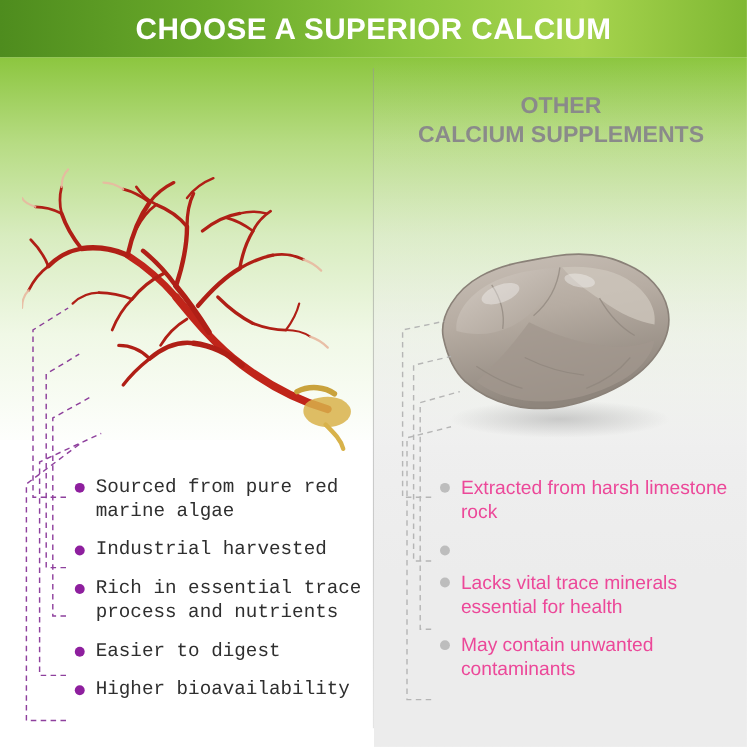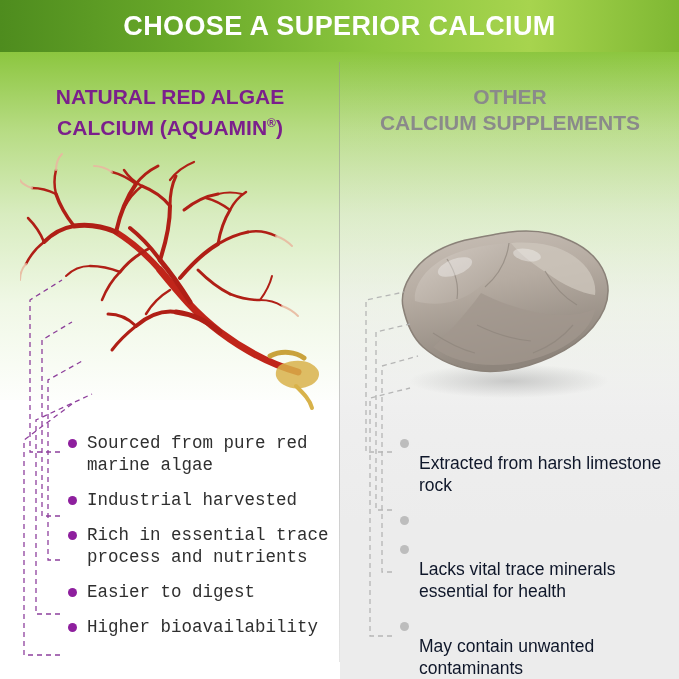--- a/index.html
+++ b/index.html
@@ -131,21 +131,21 @@
     margin-top: 7px;
     margin-right: 10px;
   }
   .dot.purple { background: #8e1f9e; }
   .dot.grey { background: #bdbdbd; }
   .btext {
     font-size: 17.5px;
     line-height: 22px;
   }
   .btext.purple-col { color: #2f2f2f; font-family: Liberation Mono, monospace; }
-  .btext.grey-col { color: #0f172a; margin-top: 20px; }
+  .btext.grey-col { color: #ec4899; }
 
   
   .connectors {
     position: absolute;
     left: 0; top: 0;
     width: 679px;
     height: 679px;
     pointer-events: none;
   }
 </style>
@@ -156,24 +156,20 @@
 
   <div class="bg-green"></div>
   <div class="bg-white"></div>
   <div class="right-panel"></div>
   <div class="divider"></div>
 
   <div class="header">
     <div class="header-title">Choose a Superior Calcium</div>
   </div>
 
-  <div class="col-title left">
-    <span class="line">Natural Red Algae</span>
-    <span class="line"><span>Calcium (Aquamin</span><span class="sup">®</span><span>)</span></span>
-  </div>
 
   <div class="col-title right">
     <span class="line">Other</span>
     <span class="line">Calcium Supplements</span>
   </div>
 
   <div class="algae-wrap">
     <svg viewBox="0 0 300 265" width="300" height="265">
       <g stroke="#b01f16" fill="none" stroke-linecap="round">
 

